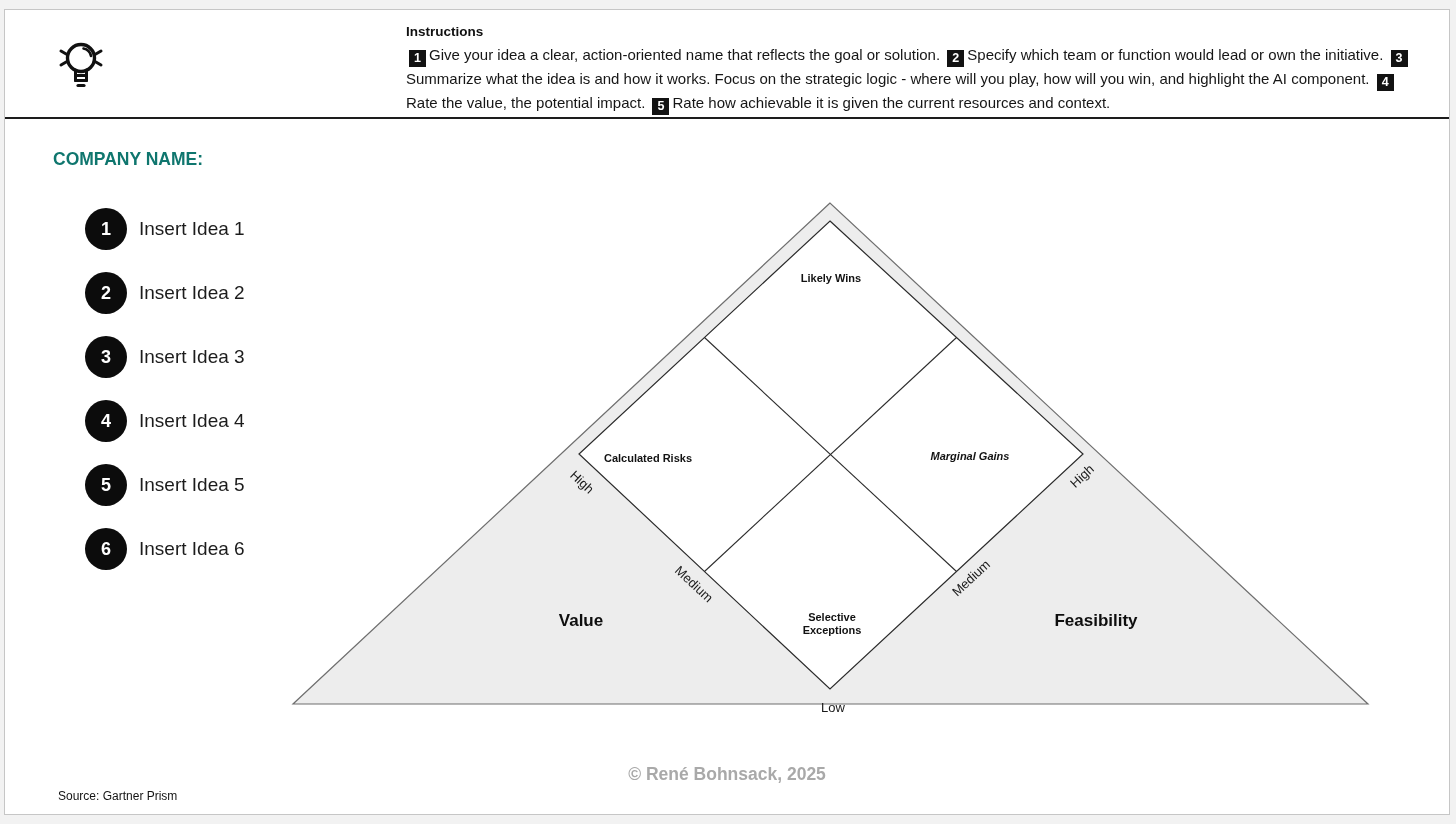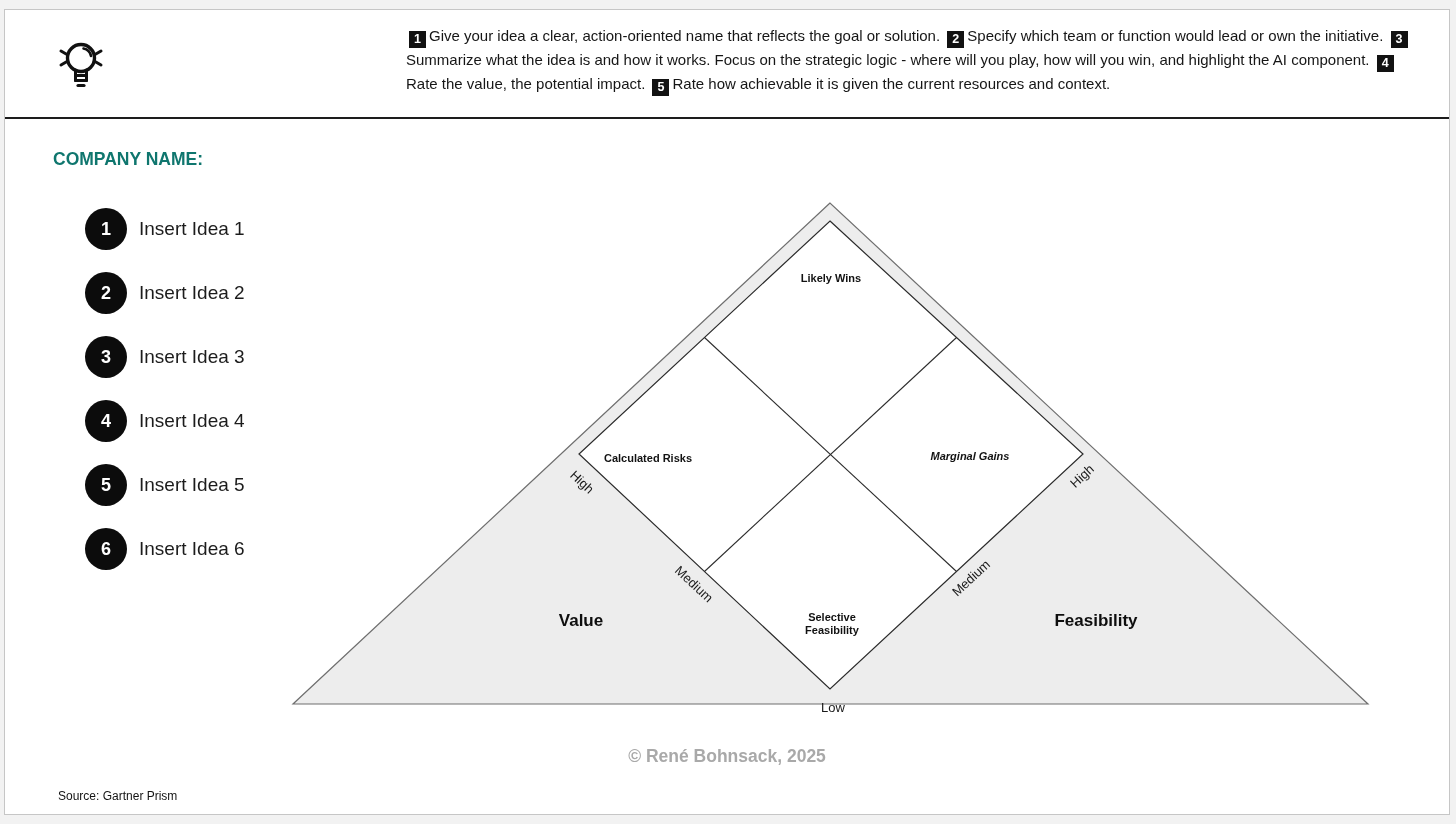--- a/index.html
+++ b/index.html
@@ -28,41 +28,42 @@
   .diagram-svg { position:absolute; left:0; top:0; width:1446px; height:806px; }
   .diag-label { position:absolute; transform:translate(-50%,-50%); text-align:center; font-weight:700; font-size:11px; line-height:1.18; color:#121212; }
   .axis-tick { position:absolute; font-size:13px; font-weight:400; color:#1a1a1a; white-space:nowrap; }
   .tick-left { transform:translate(-50%,-50%) rotate(43deg); }
   .tick-right { transform:translate(-50%,-50%) rotate(-43deg); }
   .tick-flat { transform:translate(-50%,-50%);margin-top:12px; }
   .axis-name { position:absolute; transform:translate(-50%,-50%); font-size:17px; font-weight:700; color:#0e0e0e; }
 
   
   .source-note { position:absolute; left:53px; top:779px; font-size:12px; color:#141414; }
-  .copyright { position:absolute; left:50%; top:736px; transform:translateX(-50%); font-size:17.5px; font-weight:700; color:#a9a9a9; white-space:nowrap; }
+  .copyright { position:absolute; left:50%; top:754px; transform:translateX(-50%); font-size:17.5px; font-weight:700; color:#a9a9a9; white-space:nowrap; }
 </style>
 </head>
 <body>
 
 <div class="page">
 
   <div class="header">
     <div class="bulb-wrap">
       <svg width="48" height="54" viewBox="0 0 48 54" fill="none" stroke="#111" stroke-linecap="round">
         <circle cx="24" cy="20" r="13.5" stroke-width="3.4"></circle>
         <path d="M26.5 10.5 a 9.5 9.5 0 0 1 7.5 7.5" stroke-width="2.6"></path>
         <path d="M18.5 32 V42.5 M29.5 32 V42.5" stroke-width="3"></path>
         <path d="M18.5 37.5 h11" stroke-width="3"></path>
         <path d="M18.5 42.5 h11" stroke-width="3"></path>
         <path d="M21 47.5 h6" stroke-width="3.2"></path>
         <path d="M4 13 L10 16.5 M4 27 L10 23.5" stroke-width="3"></path>
         <path d="M44 13 L38 16.5 M44 27 L38 23.5" stroke-width="3"></path>
       </svg>
     </div>
     <div class="instructions">
+      <div class="instructions-title">Instructions</div>
       <div class="instructions-body">
         <span class="badge">1</span><span>Give your idea a clear, action-oriented name that reflects the goal or solution.</span>
         <span class="badge">2</span><span>Specify which team or function would lead or own the initiative.</span>
         <span class="badge">3</span><span>Summarize what the idea is and how it works. Focus on the strategic logic - where will you play, how will you win, and highlight the AI component.</span>
         <span class="badge">4</span><span>Rate the value, the potential impact.</span>
         <span class="badge">5</span><span>Rate how achievable it is given the current resources and context.</span>
       </div>
     </div>
   </div>
 
@@ -98,21 +99,21 @@
   <svg class="diagram-svg" viewBox="0 0 1446 806">
     <polygon points="825,193 288,694 1363,694" fill="#ededed" stroke="#6f6f6f" stroke-width="1.2"></polygon>
     <polygon points="825,211 1078,444 825,679 574,444" fill="#ffffff" stroke="#2b2b2b" stroke-width="1.2"></polygon>
     <line x1="699.5" y1="327.5" x2="951.5" y2="561.5" stroke="#2b2b2b" stroke-width="1.1"></line>
     <line x1="951.5" y1="327.5" x2="699.5" y2="561.5" stroke="#2b2b2b" stroke-width="1.1"></line>
   </svg>
 
   <div class="diag-label" style="left:826px; top:268px; width:72px;">Likely Wins</div>
   <div class="diag-label" style="left:643px; top:448px; width:96px;">Calculated Risks</div>
   <div class="diag-label" style="left:965px; top:446px; width:82px;font-style:italic;">Marginal Gains</div>
-  <div class="diag-label" style="left:827px; top:614px; width:104px;">Selective Feasibility</div>
+  <div class="diag-label" style="left:827px; top:614px; width:104px;">Selective Exceptions</div>
 
   <div class="axis-tick tick-left" style="left:577px; top:472px;">High</div>
   <div class="axis-tick tick-left" style="left:689px; top:574px;">Medium</div>
   <div class="axis-tick tick-right" style="left:1077px; top:466px;">High</div>
   <div class="axis-tick tick-right" style="left:966px; top:568px;">Medium</div>
   <div class="axis-tick tick-flat" style="left:828px; top:685px;">Low</div>
 
   <div class="axis-name" style="left:576px; top:611px;">Value</div>
   <div class="axis-name" style="left:1091px; top:611px;">Feasibility</div>
 

